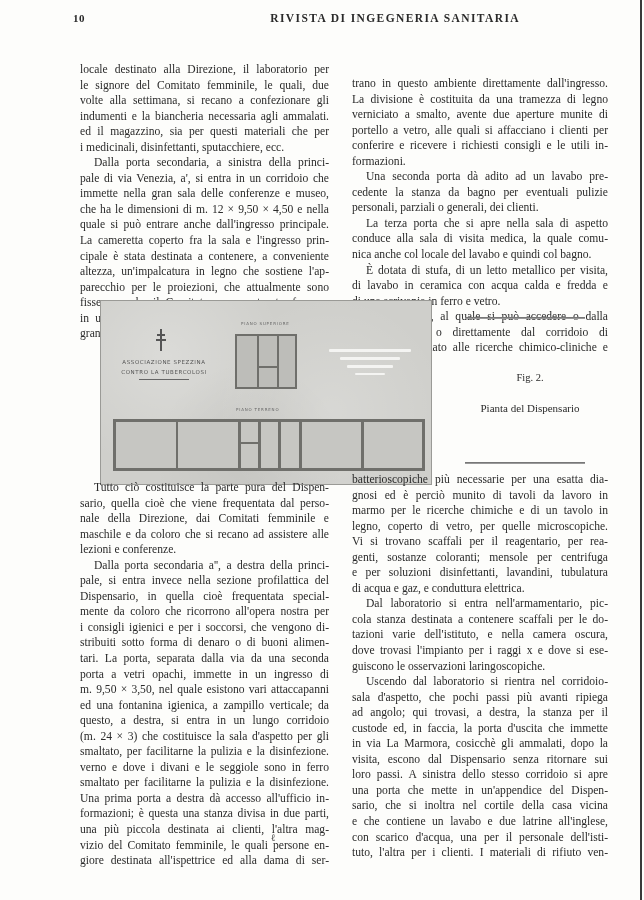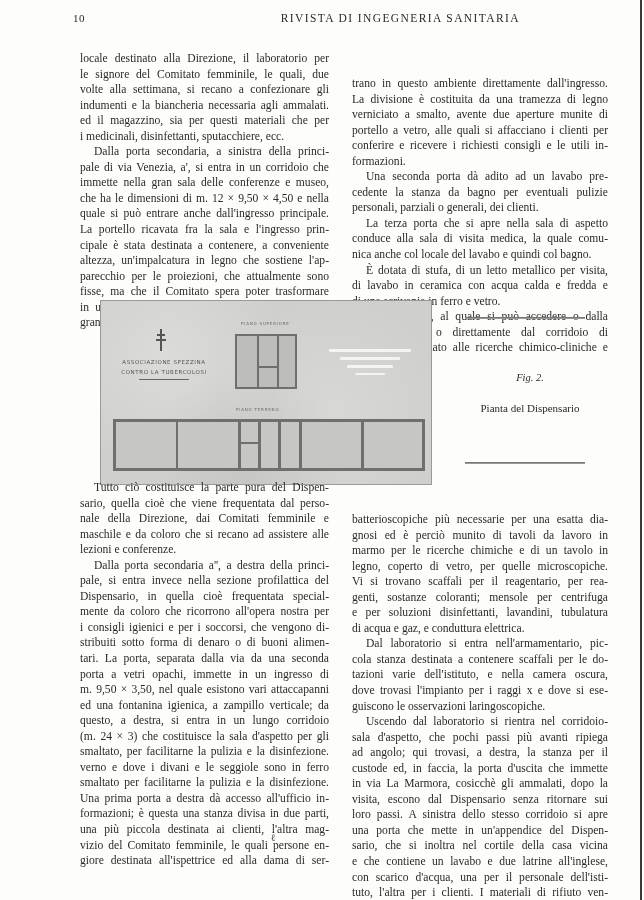--- a/index.html
+++ b/index.html
@@ -3,32 +3,32 @@
 <meta charset="utf-8">
 <style>
   html, body { margin:0; padding:0; }
   body {
     width:644px; height:900px; position:relative; overflow:hidden;
     background:#fdfdfb;
     font-family:"Liberation Serif", "DejaVu Serif", serif;
     color:#2a2a2a;
   }
   .right-rule { position:absolute; left:640px; top:0; width:2px; height:900px; background:#3a3a3a; }
-  .header { position:absolute; top:8px; left:0; width:644px; height:20px; }
+  .header { position:absolute; top:8px; left:0; width:644px; height:20px;font-weight:bold; }
   .page-num { position:absolute; left:73px; top:4px; font-size:11px; letter-spacing:0.5px; }
   .running-title { position:absolute; left:150px; width:370px; top:4px; text-align:right; font-size:11.5px; letter-spacing:1.4px; }
 
   .col { position:absolute; font-size:11.6px; line-height:15.55px; text-align:justify; }
   .col .line { display:block; text-align:justify; text-align-last:justify; white-space:nowrap; overflow:visible; height:15.55px; }
   .col .line.last { text-align-last:left; }
   .col .line.indent { padding-left:14px; }
-  .c-left-top  { left:80px;  top:51px;  width:249px; }
+  .c-left-top  { left:80px;  top:62px;  width:249px; }
   .c-right-top { left:352px; top:76px;  width:256px; }
   .c-left-bot  { left:80px;  top:480px; width:249px; }
-  .c-right-bot { left:352px; top:512px; width:256px; }
+  .c-right-bot { left:352px; top:472px; width:256px; }
 
   .figure { position:absolute; left:100px; top:300px; width:330px; height:183px;
     background:#cfcfcb; border:1px solid #9a9a96; }
   .figure .mottle { position:absolute; inset:0;
     background:
       radial-gradient(circle at 20% 30%, rgba(255,255,255,0.25), transparent 40%),
       radial-gradient(circle at 70% 60%, rgba(255,255,255,0.18), transparent 45%),
       radial-gradient(circle at 45% 85%, rgba(0,0,0,0.05), transparent 40%); }
   .cross { position:absolute; left:55px; top:28px; width:10px; height:22px; }
   .cross .v { position:absolute; left:4px; top:0; width:2px; height:22px; background:#555; }
@@ -42,21 +42,21 @@
   .title-block .tl { height:3px; background:#f4f4f2; margin:0 0 5px 0; border-radius:1px; }
 
   .plan-wall { position:absolute; background:#6f6f6b; }
   .upper-plan { position:absolute; left:134px; top:33px; width:62px; height:55px; border:2px solid #6f6f6b; background:#bdbdb9; box-sizing:border-box; }
   .lower-plan { position:absolute; left:12px; top:118px; width:312px; height:52px; border:3px solid #6f6f6b; background:#c6c6c2; box-sizing:border-box; }
 
   .caption-area { position:absolute; left:445px; top:300px; width:170px; height:185px; }
   .cap-rule { position:absolute; left:20px; width:120px; height:0; border-top:1px solid #777; border-bottom:1px solid #999; }
   .cap-rule.top { top:17px; }
   .cap-rule.bot { top:162px; }
-  .fig-no { position:absolute; left:0; width:170px; top:72px; font-size:10.5px; text-align:center;font-style:italic; }
+  .fig-no { position:absolute; left:0; width:170px; top:72px; font-size:10.5px; text-align:center; }
   .fig-title { position:absolute; left:0; width:170px; top:102px; font-size:11px; text-align:center; }
 
   .stray-mark { position:absolute; left:271px; top:832px; font-size:10px; color:#444; }
 </style>
 </head>
 <body>
 
 <div class="right-rule"></div>
 
 <div class="header">
@@ -69,21 +69,21 @@
     <span class="line">le signore del Comitato femminile, le quali, due</span>
     <span class="line">volte alla settimana, si recano a confezionare gli</span>
     <span class="line">indumenti e la biancheria necessaria agli ammalati.</span>
     <span class="line">ed il magazzino, sia per questi materiali che per</span>
     <span class="line last">i medicinali, disinfettanti, sputacchiere, ecc.</span>
     <span class="line indent">Dalla porta secondaria, a sinistra della princi-</span>
     <span class="line">pale di via Venezia, a', si entra in un corridoio che</span>
     <span class="line">immette nella gran sala delle conferenze e museo,</span>
     <span class="line">che ha le dimensioni di m. 12 × 9,50 × 4,50 e nella</span>
     <span class="line">quale si può entrare anche dall'ingresso principale.</span>
-    <span class="line">La portello ricavata fra la sala e l'ingresso prin-</span>
+    <span class="line">La cameretta coperto fra la sala e l'ingresso prin-</span>
     <span class="line">cipale è stata destinata a contenere, a conveniente</span>
     <span class="line">altezza, un'impalcatura in legno che sostiene l'ap-</span>
     <span class="line">parecchio per le proiezioni, che attualmente sono</span>
     <span class="line">fisse, ma che il Comitato spera poter trasformare</span>
     <span class="line">in un cinematografo, di cui non si può negare il</span>
     <span class="line last">grande valore istruttivo.</span>
   </div>
 <div class="col c-right-top">
     <span class="line">trano in questo ambiente direttamente dall'ingresso.</span>
     <span class="line">La divisione è costituita da una tramezza di legno</span>

